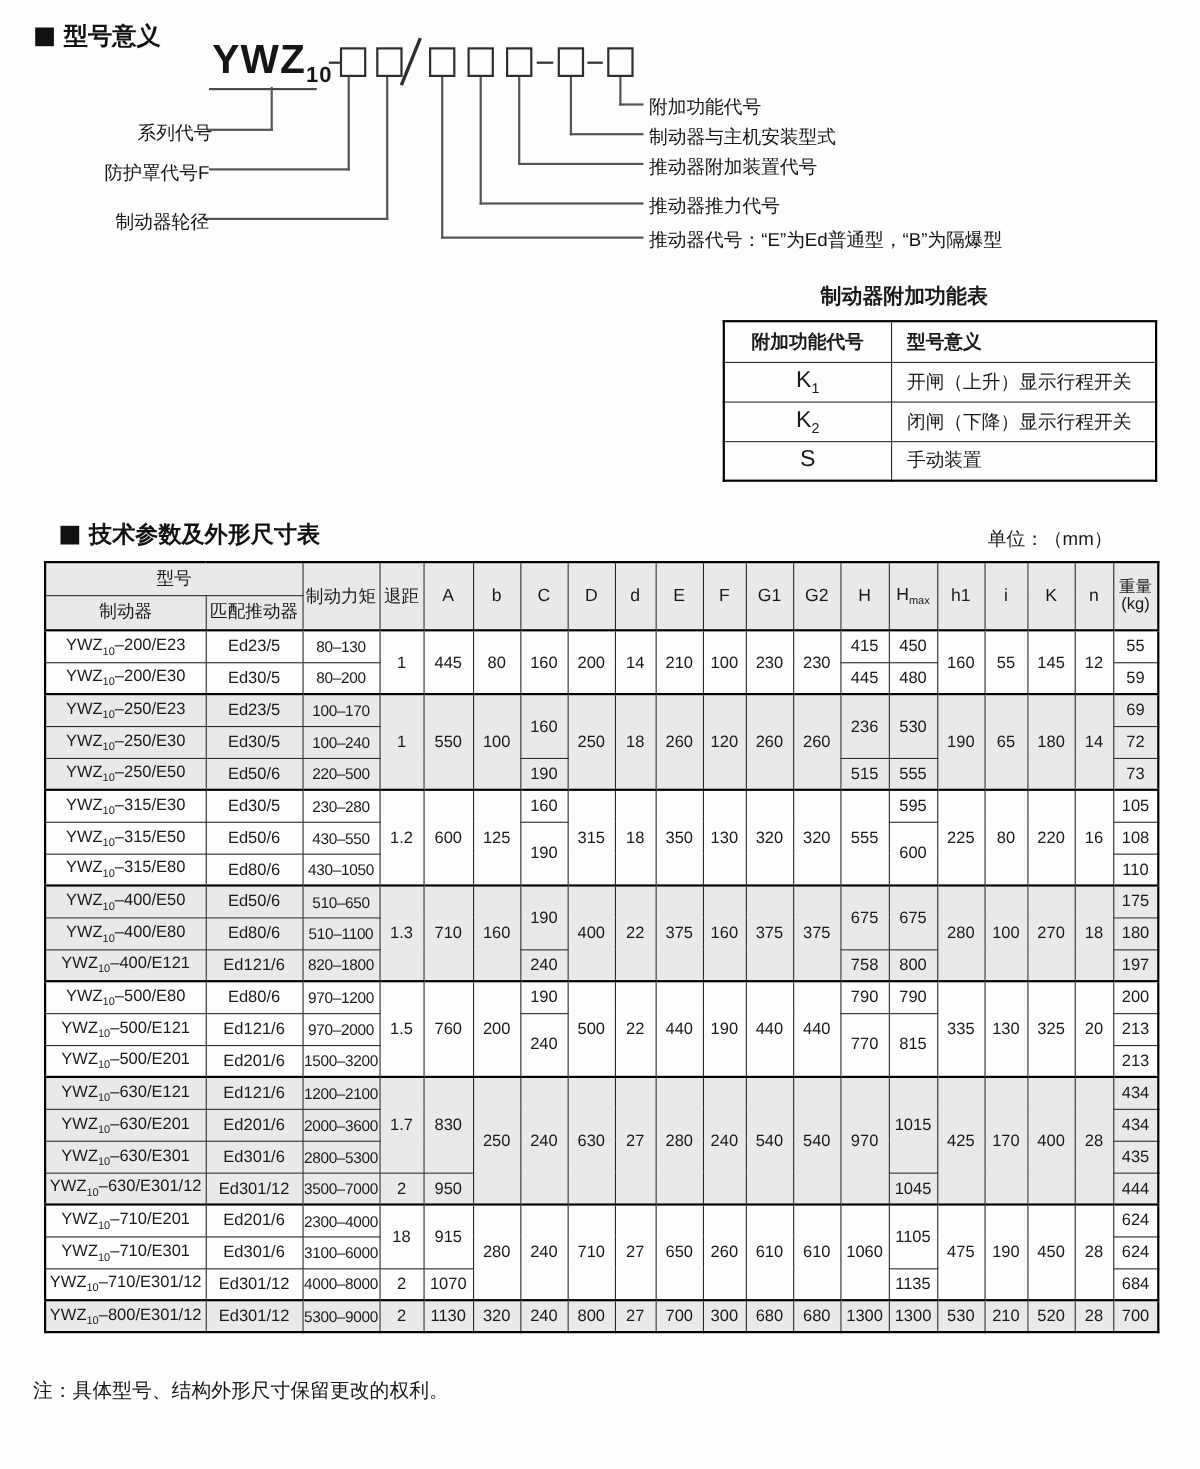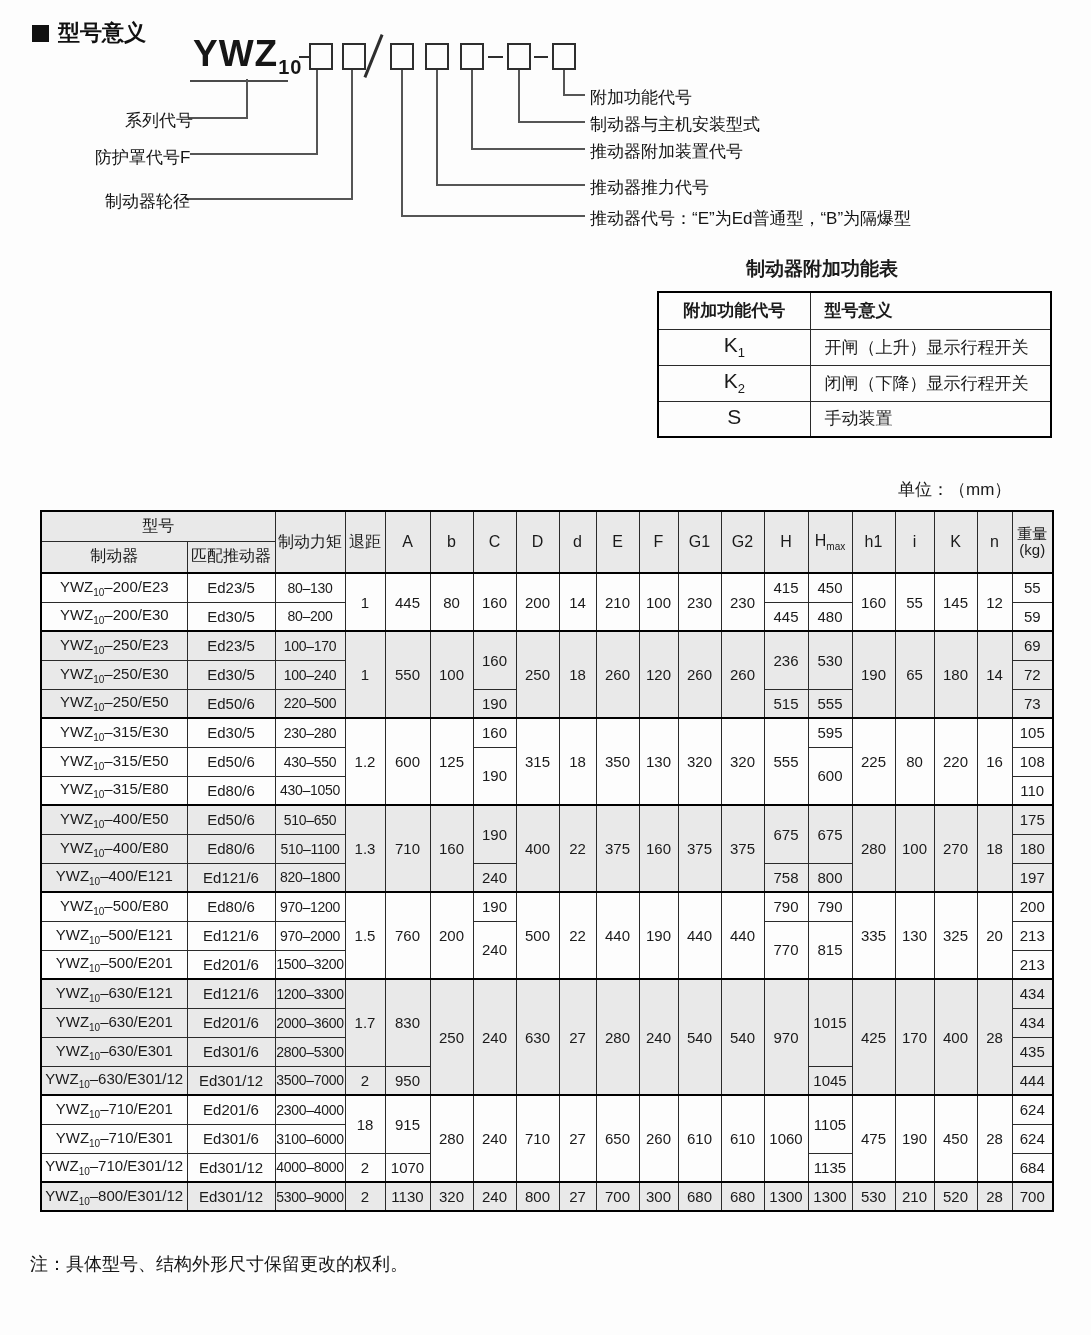--- a/index.html
+++ b/index.html
@@ -139,20 +139,24 @@
       <td class="code"><span>K</span><sub>2</sub></td>
       <td class="desc">闭闸（下降）显示行程开关</td>
     </tr>
     <tr>
       <td class="code"><span>S</span><sub></sub></td>
       <td class="desc">手动装置</td>
     </tr>
   </tbody>
     </table>
 
+  <div class="sec-title" id="sec2">
+    <span class="sq"></span>
+    <span>技术参数及外形尺寸表</span>
+  </div>
   <div id="unit-label">单位：（mm）</div>
 
   <table class="spec-table">
     <colgroup>
       <col style="width:146px">
         <col style="width:88px">
         <col style="width:70px">
         <col style="width:40px">
       <col style="width:45px">
         <col style="width:43px">
@@ -375,21 +379,21 @@
         </tr>
         <tr>
           <td class="model-cell">YWZ<sub>10</sub>–500/E201</td>
           <td class="thr">Ed201/6</td>
           <td class="tq">1500–3200</td>
           <td>213</td>
         </tr>
         <tr class="shade gstart">
           <td class="model-cell">YWZ<sub>10</sub>–630/E121</td>
           <td class="thr">Ed121/6</td>
-          <td class="tq">1200–3300</td>
+          <td class="tq">1200–2100</td>
           <td rowspan="3">1.7</td>
           <td rowspan="3">830</td>
           <td rowspan="4">250</td>
           <td rowspan="4">240</td>
           <td rowspan="4">630</td>
           <td rowspan="4">27</td>
           <td rowspan="4">280</td>
           <td rowspan="4">240</td>
           <td rowspan="4">540</td>
           <td rowspan="4">540</td>

